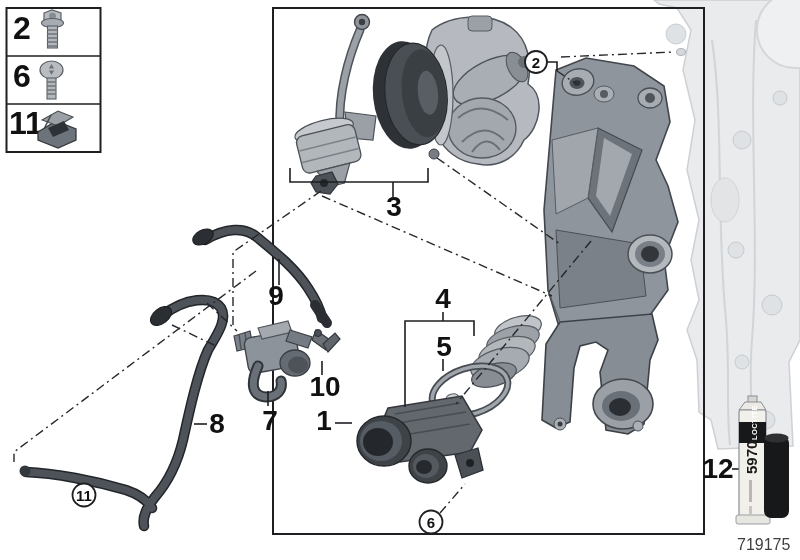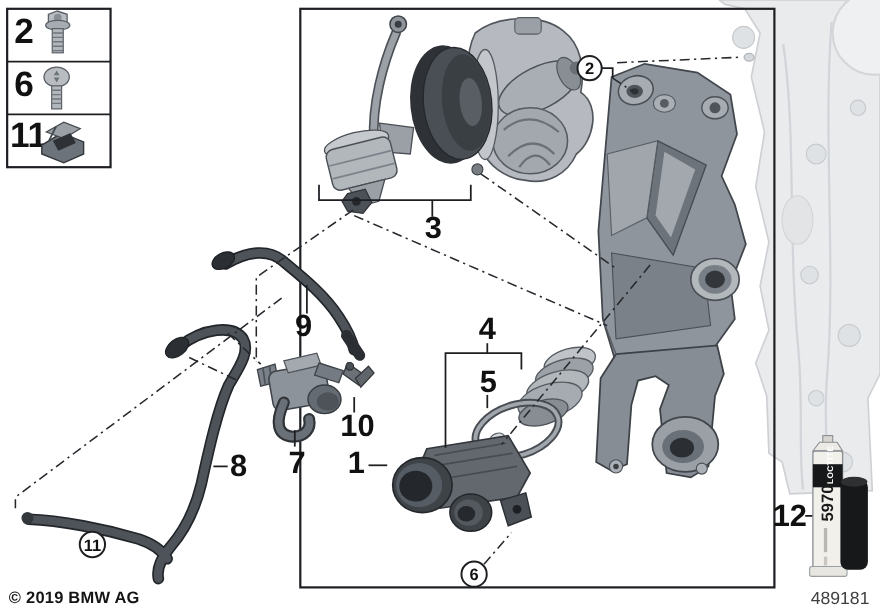--- a/index.html
+++ b/index.html
@@ -253,15 +253,14 @@
     <text transform="translate(757 440) rotate(-90)" font-family="Liberation Sans, sans-serif" font-size="7.5" font-weight="bold" fill="#ffffff" letter-spacing="0.4">LOCTITE</text>
     <text transform="translate(757 474) rotate(-90)" font-family="Liberation Sans, sans-serif" font-size="15" font-weight="bold" fill="#1a1a1a">5970</text>
     <rect x="749" y="480" width="3" height="22" fill="#b9b7b2"></rect>
     <rect x="749" y="506" width="3" height="8" fill="#c8c6c1"></rect>
     <rect x="736" y="515" width="34" height="9" rx="2" fill="#e8e6e0" stroke="#9a9fa4"></rect>
     <rect x="764" y="436" width="25" height="82" rx="7" fill="#17181a"></rect>
     <ellipse cx="776.5" cy="438" rx="12" ry="4.5" fill="#2e3032"></ellipse>
   </g>
 </svg>
 
-<div class="footer-text" id="copyright">© 2019 BMW AG</div>
-<div class="footer-text" id="diagno">489181</div>
+<div class="footer-text" id="diagno">719175</div>
 </div>
 
 </body></html>

